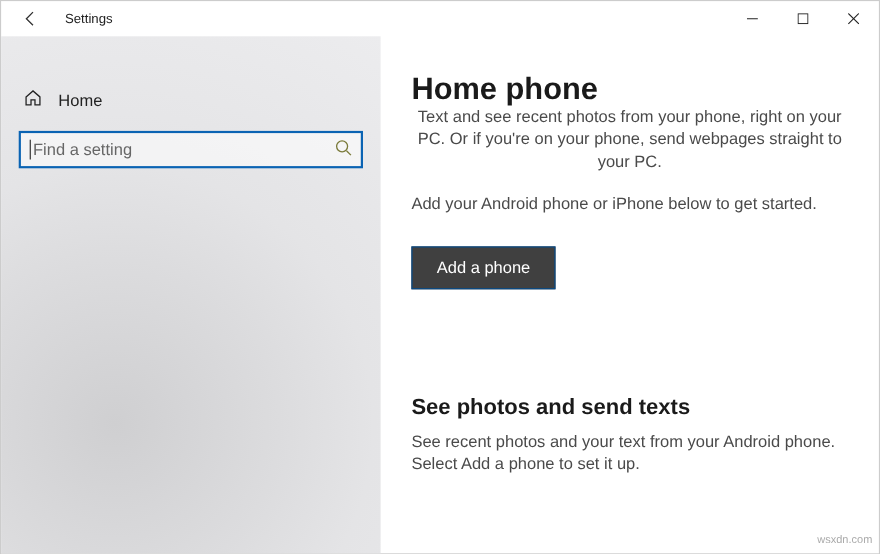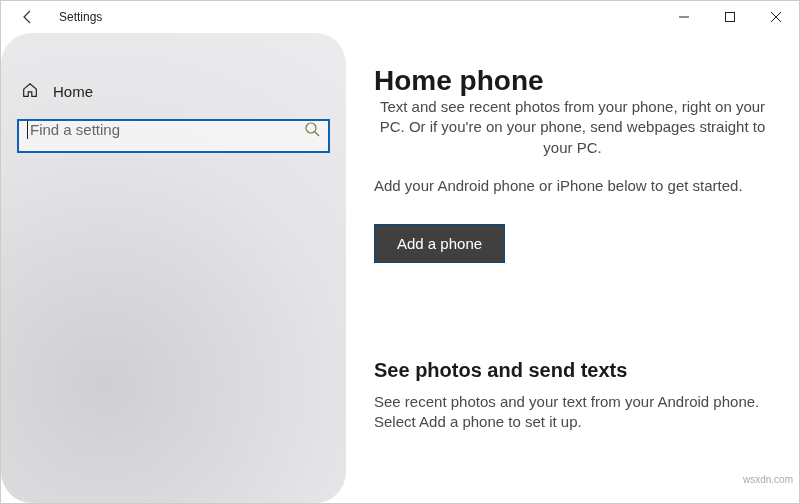--- a/index.html
+++ b/index.html
@@ -11,36 +11,35 @@
   .app-title { font-size: 12px; color: #222; }
   .tb-spacer { flex: 1; }
   .winctrls { display: flex; }
   .winbtn { width: 46px; height: 32px; display: flex; align-items: center; justify-content: center; color: #222; }
   .winbtn svg { width: 10px; height: 10px; }
   .body { flex: 1; display: flex; }
   .sidebar {
     width: 345px; height: 100%; padding: 8px 16px 0 16px;
     background: radial-gradient(circle at 30% 75%, #cfcfd1 0%, #dcdcde 35%, #e4e4e6 55%, #ececee 100%);
     position: relative;
-    border-radius: 31px;
   }
   .nav-home { display: flex; align-items: center; gap: 14px; height: 40px; padding-left: 4px; margin-top: 30px; font-size: 15px; color: #222; }
-  .search-wrap { margin-top: 8px; height: 34px; border: 2px solid #0a63b3; background: rgba(255,255,255,0.55); display: flex; align-items: flex-start; padding: 0 8px; }
+  .search-wrap { margin-top: 8px; height: 34px; border: 2px solid #0a63b3; background: rgba(255,255,255,0.55); display: flex; align-items: center; padding: 0 8px; }
   .search-wrap input { flex: 1; border: none; outline: none; background: transparent; font-size: 15px; color: #555; }
   .search-wrap input::placeholder { color: #666; }
   .caret { width: 1px; height: 18px; background: #222; margin-right: 2px; }
   .nav-phone { margin-top: 18px; font-size: 15px; font-weight: 600; color: #111; padding-left: 2px; }
   .content { flex: 1; padding: 32px 28px 0 28px; color: #333; }
   .h1 { font-size: 28px; font-weight: 600; color: #1a1a1a; }
   .p1 { font-size: 15px; line-height: 1.35; color: #4a4a4a; text-align: center; }
   .p2 { margin-top: 18px; font-size: 15px; line-height: 1.35; color: #4a4a4a; }
   .cta { margin-top: 28px; display: inline-block; background: #404040; color: #fff; font-size: 15px; padding: 10px 22px; border: 1px solid #004a8c; }
   .h2 { margin-top: 96px; font-size: 20px; font-weight: 700; color: #1a1a1a; }
   .p3 { margin-top: 10px; font-size: 15px; line-height: 1.35; color: #4a4a4a; }
-  .watermark { position: absolute; right: 6px; bottom: 18px; font-size: 10px; color: #aaa; }
+  .watermark { position: absolute; right: 6px; bottom: 6px; font-size: 10px; color: #aaa; }
 </style>
 </head>
 <body>
 
 <div class="window">
 
   <div class="titlebar">
     <div class="tb-left">
       <div class="back-btn">
         <svg viewBox="0 0 16 16" width="16" height="16">

